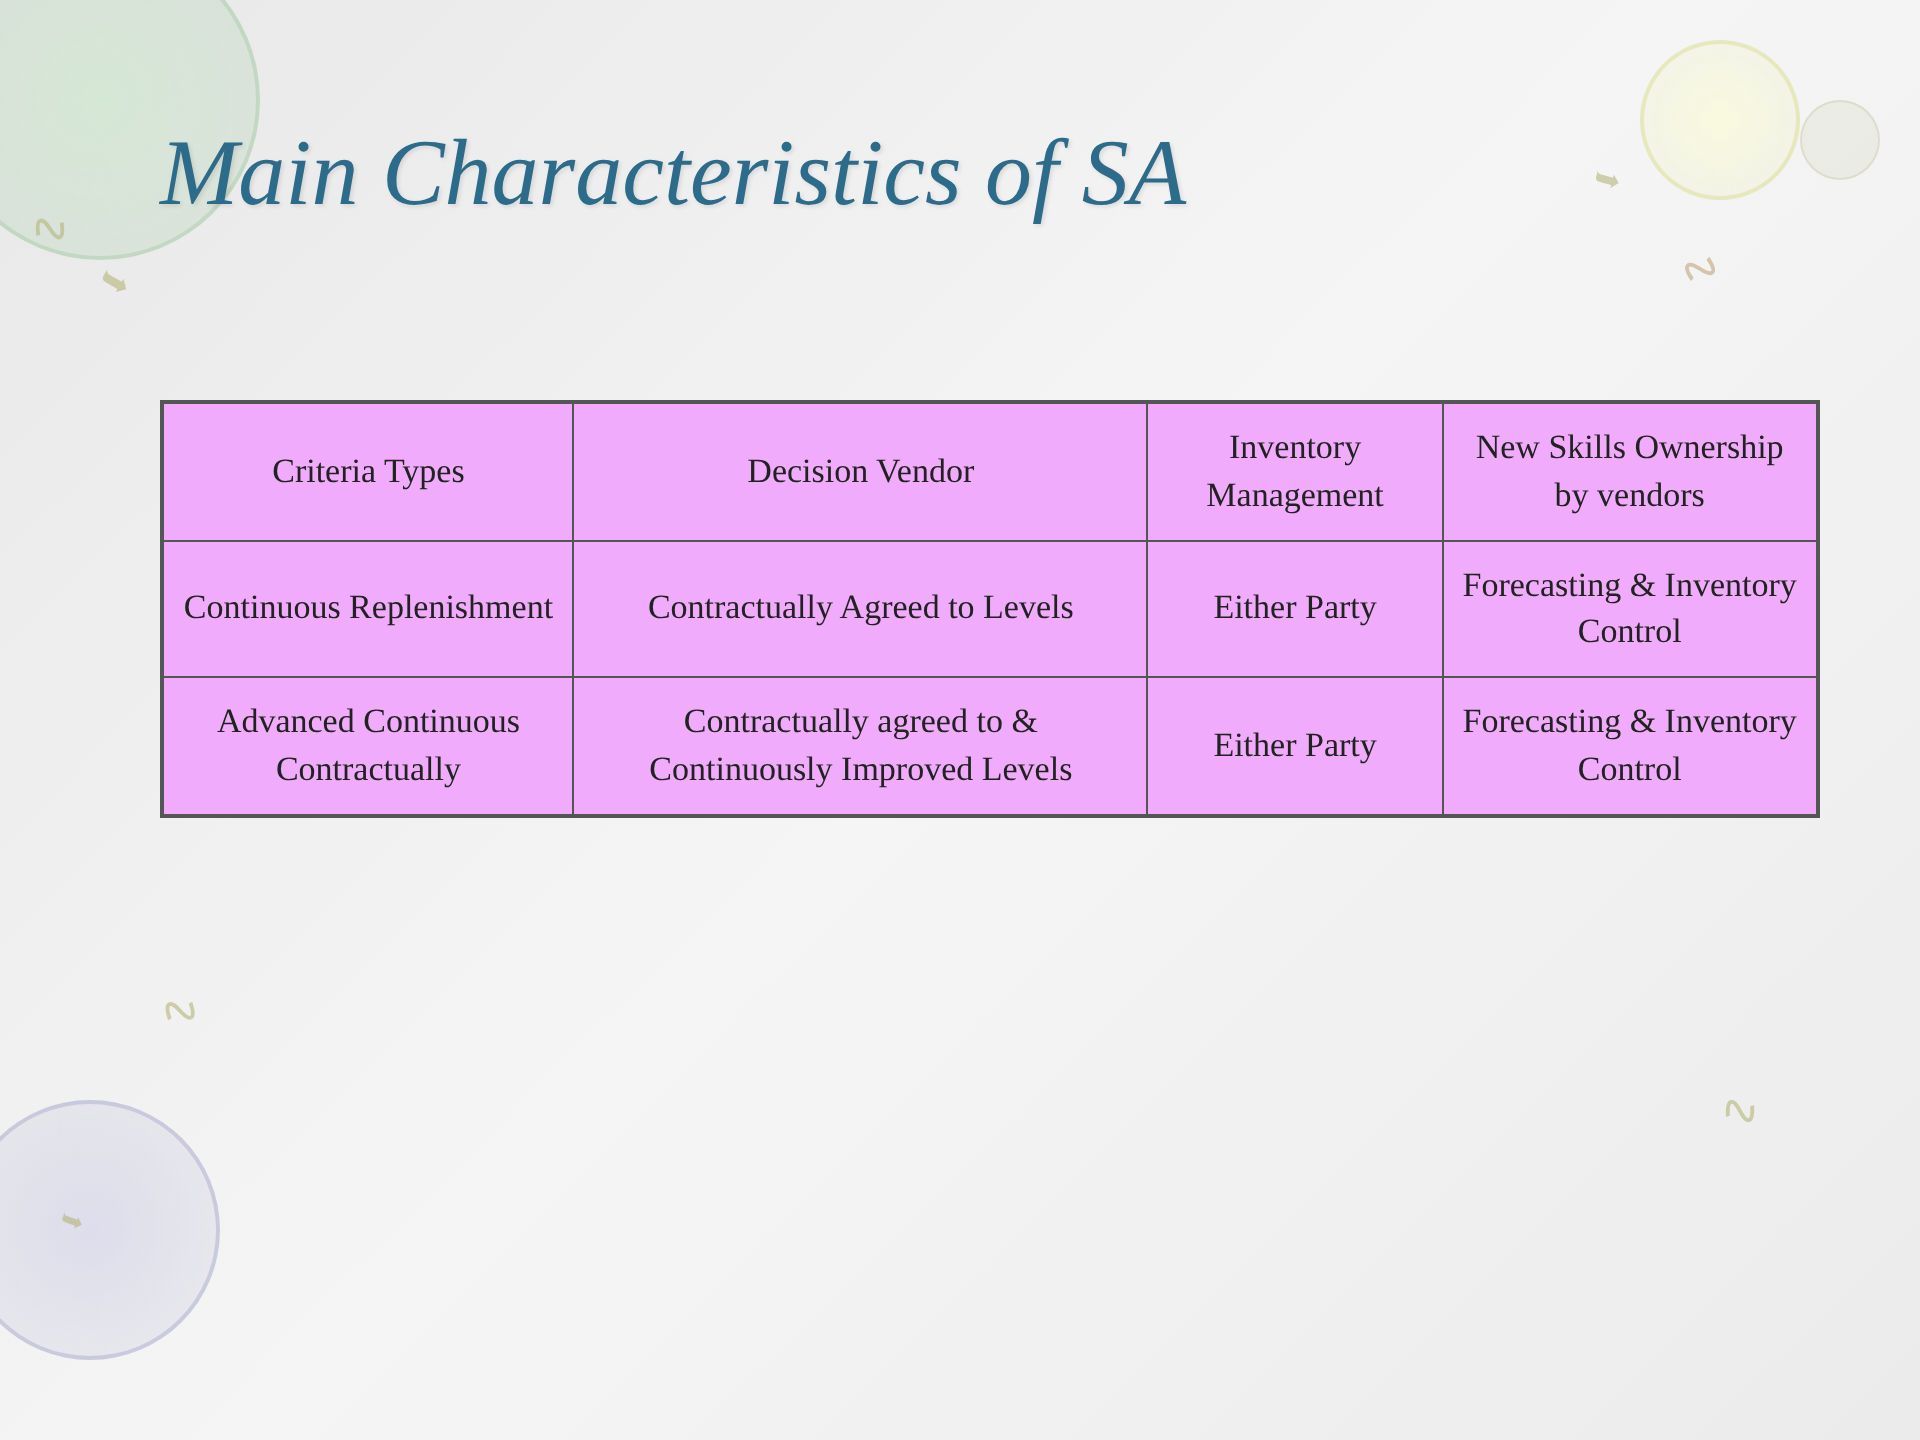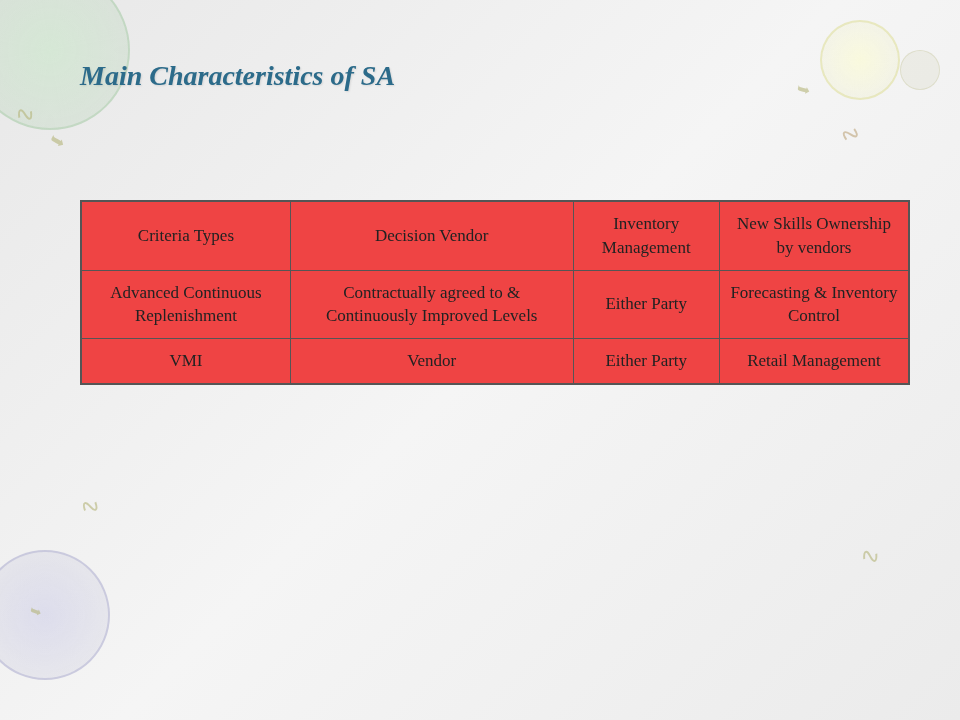--- a/index.html
+++ b/index.html
@@ -76,33 +76,33 @@
     .squiggle-3 { bottom: 200px; left: 80px; }
     .squiggle-4 { top: 80px; right: 150px; }
     .squiggle-5 { top: 120px; right: 100px; }
     .squiggle-6 { bottom: 100px; left: 30px; }
     .squiggle-7 { bottom: 150px; right: 80px; }
 
     .page-title {
       position: absolute;
       top: 60px;
       left: 80px;
-      font-size: 28px;
+      font-size: 47px;
       color: #2c6b8a;
-      font-weight: bold;
+      font-weight: normal;
       font-style: italic;
       text-shadow: 1px 1px 2px rgba(0,0,0,0.1);
     }
 
     .table-container {
       position: absolute;
       top: 200px;
       left: 80px;
       right: 50px;
-      background: #ef4444;
+      background: #f0abfc;
       border: 1.5px solid #555;
     }
 
     table {
       width: 100%;
       border-collapse: collapse;
       font-size: 17px;
       font-family: Georgia, 'Times New Roman', serif;
     }
 
@@ -142,29 +142,29 @@
     <tbody>
 
       <tr>
         <td>Criteria Types</td>
         <td>Decision Vendor</td>
         <td>Inventory Management</td>
         <td>New Skills Ownership by vendors</td>
       </tr>
 
 
+      <tr>
+        <td>Continuous Replenishment</td>
+        <td>Contractually Agreed to Levels</td>
+        <td>Either Party</td>
+        <td>Forecasting &amp; Inventory Control</td>
+      </tr>
 
       <tr>
-        <td>Advanced Continuous Replenishment</td>
+        <td>Advanced Continuous Contractually</td>
         <td>Contractually agreed to &amp; Continuously Improved Levels</td>
         <td>Either Party</td>
         <td>Forecasting &amp; Inventory Control</td>
       </tr>
 
-      <tr>
-        <td>VMI</td>
-        <td>Vendor</td>
-        <td>Either Party</td>
-        <td>Retail Management</td>
-      </tr>
     </tbody>
   </table>
 </div>
 
 </body></html>

